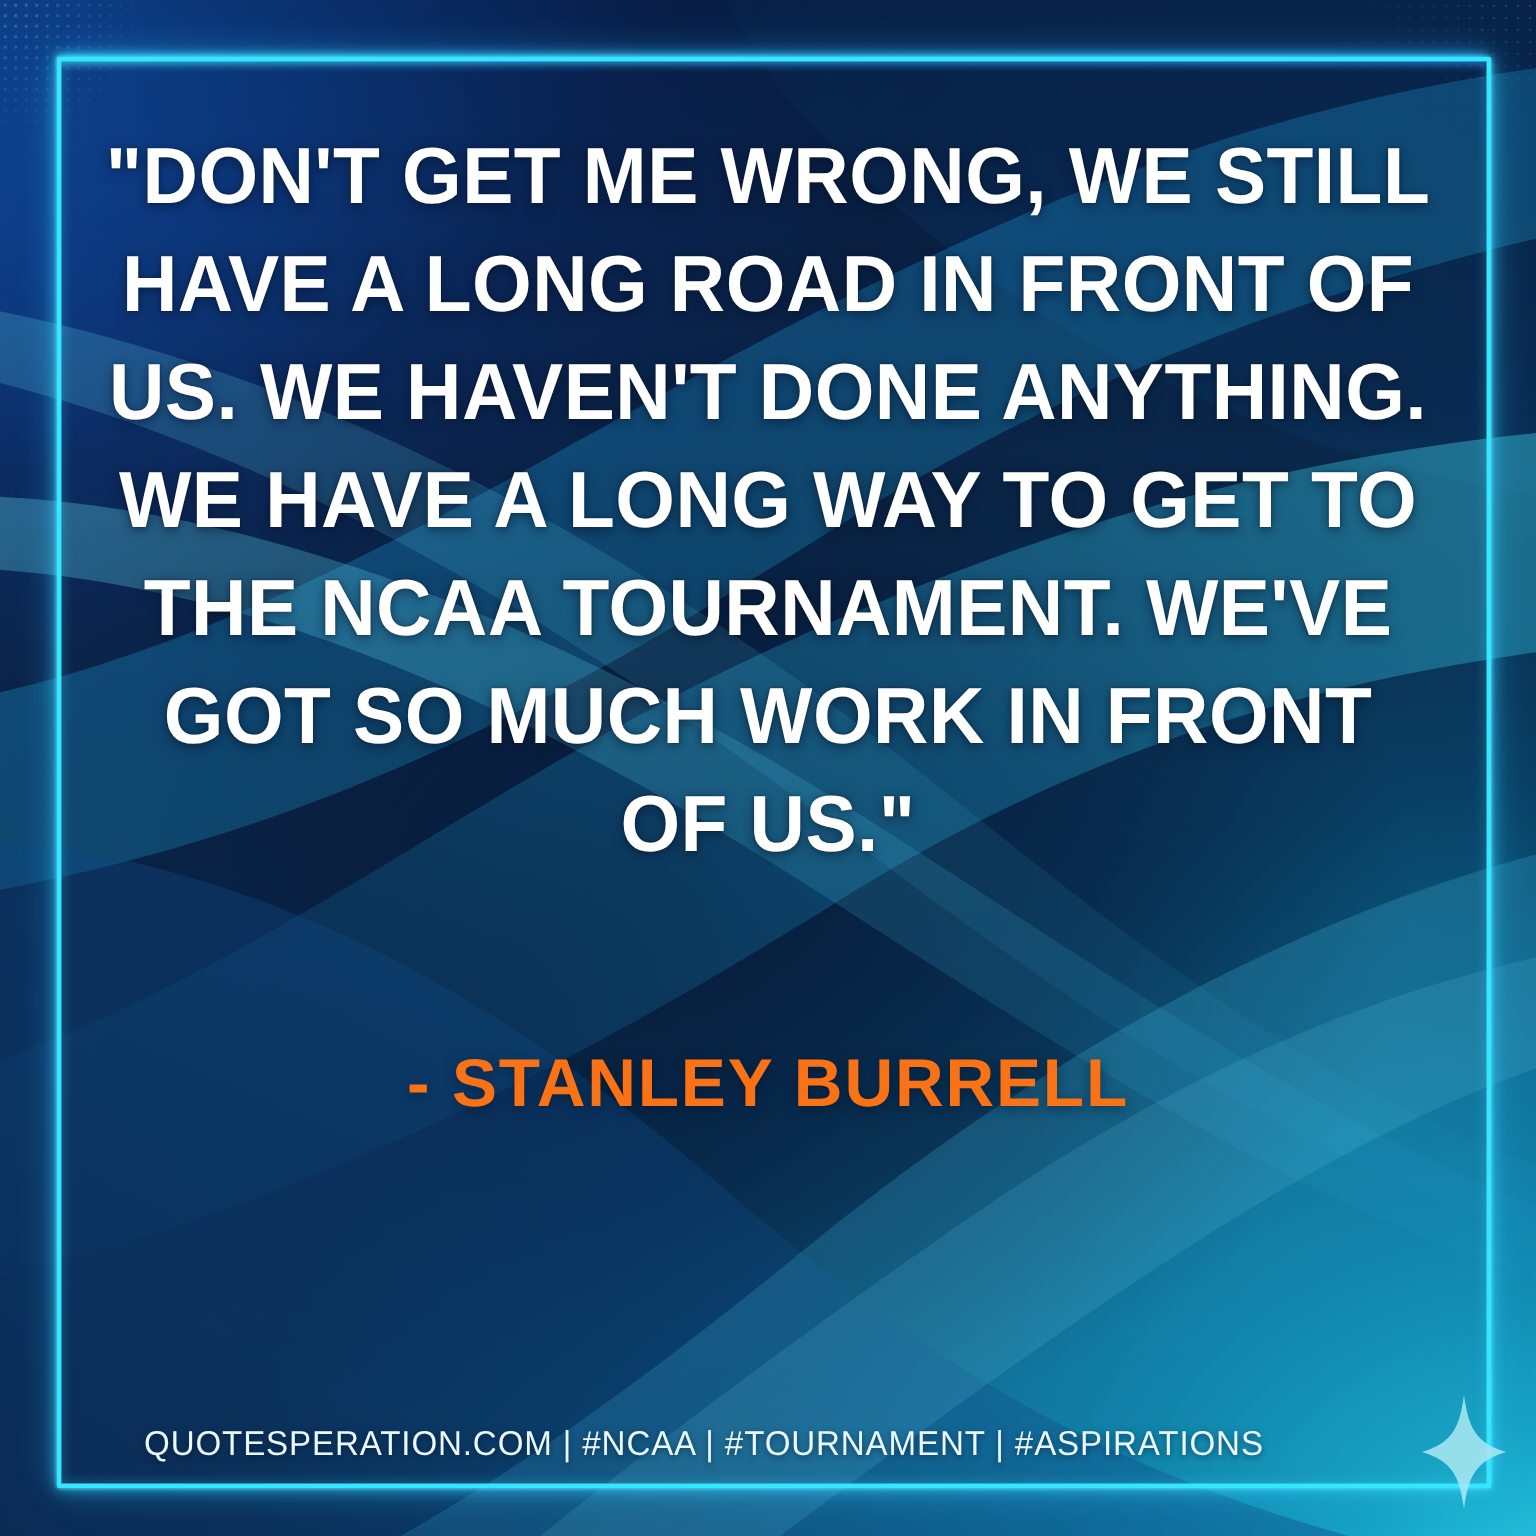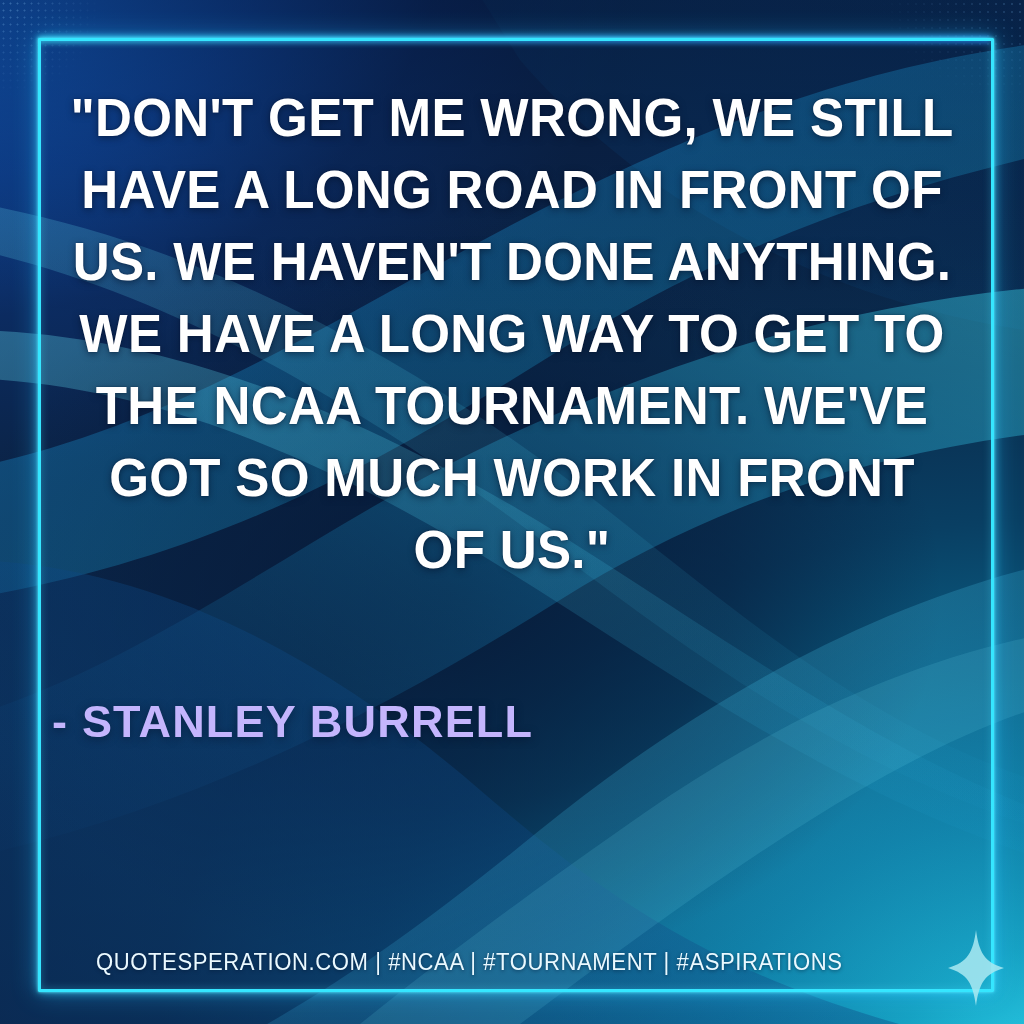--- a/index.html
+++ b/index.html
@@ -102,21 +102,22 @@
     text-transform: uppercase;
     text-shadow: 0 2px 8px rgba(3,16,40,0.55), 0 0 2px rgba(4,18,44,0.45);
     transform: scaleX(0.965);
     transform-origin: center top;
     white-space: pre-wrap;
   }
   .author {
     position: absolute;
     left: 52px; right: 52px;
     top: 694px;
-    color: #c4b5fd;
+    text-align: center;
+    color: #f97316;
     font-weight: bold;
     font-size: 45px;
     line-height: 56px;
     letter-spacing: 1.2px;
     text-transform: uppercase;
     text-shadow: 0 2px 8px rgba(3,16,40,0.5);
   }
 
   
   .footer {

